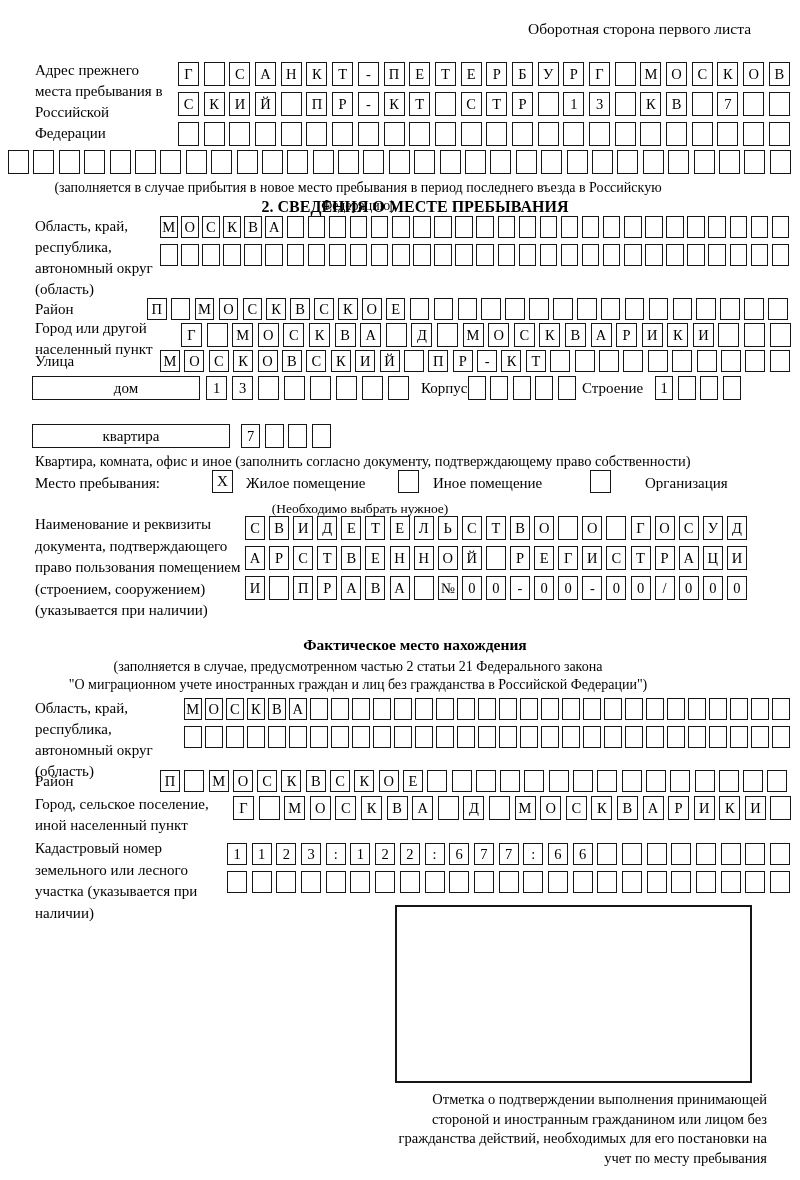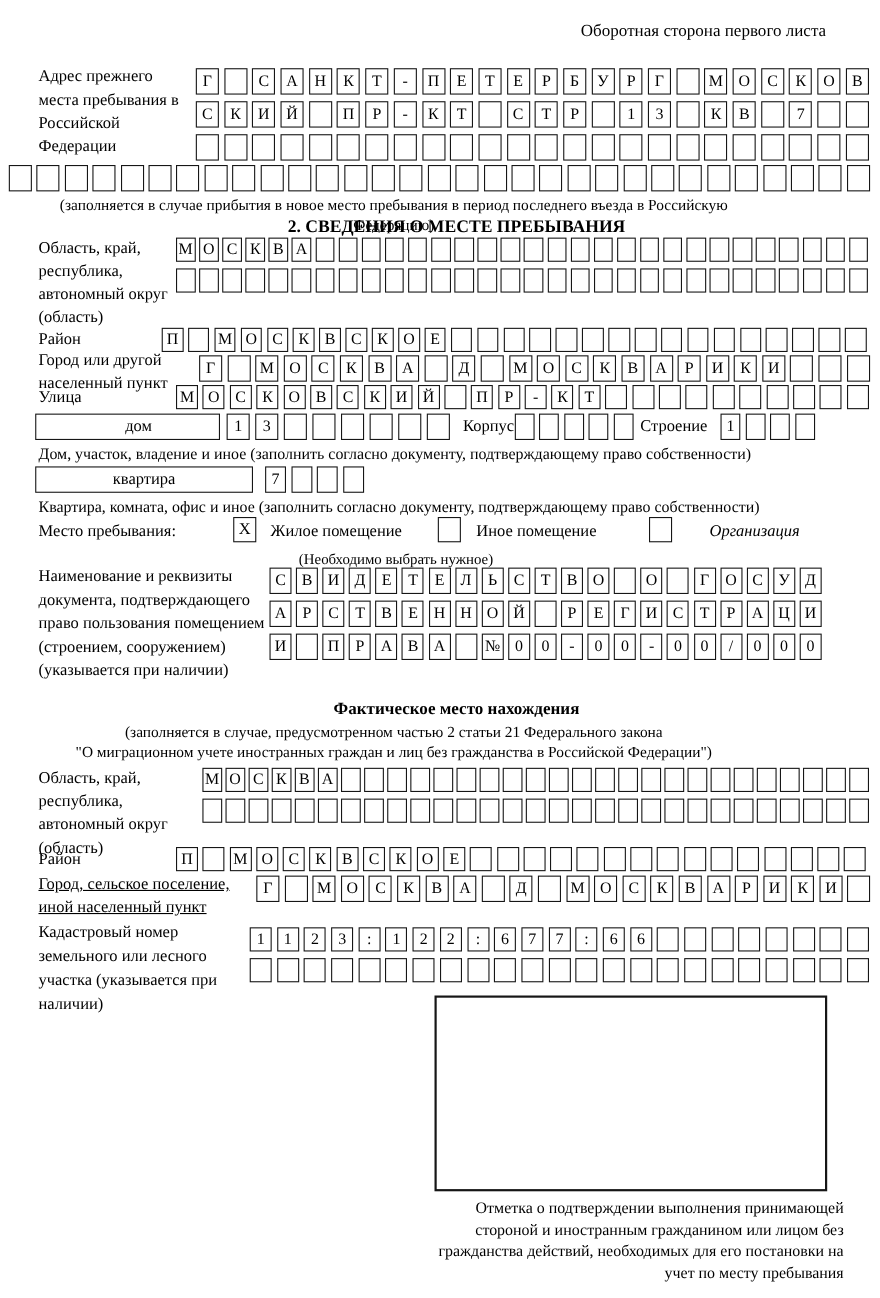--- a/index.html
+++ b/index.html
@@ -328,38 +328,37 @@
       <span class="cell"></span>
       <span class="cell"></span>
     </div>
   <div class="lbl" style="left:582px;top:378px;">Строение</div>
   <div class="boxrow" style="left:655px;top:376px;--bw:18px;--pitch:22.5px;--bh:24px;">
       <span class="cell">1</span>
       <span class="cell"></span>
       <span class="cell"></span>
       <span class="cell"></span>
     </div>
-  <div class="note" style="left:35px;top:404px;width:760px;font-size:14.5px;">Дом, участок, владение и иное (заполнить согласно документу, подтверждающему право собственности)</div>
 
   <div class="widebox" style="left:32px;top:424px;width:198px;height:24px;">квартира</div>
   <div class="boxrow" style="left:241px;top:424px;--bw:19px;--pitch:23.5px;--bh:24px;">
       <span class="cell">7</span>
       <span class="cell"></span>
       <span class="cell"></span>
       <span class="cell"></span>
     </div>
   <div class="note" style="left:35px;top:452px;width:760px;font-size:14.5px;">Квартира, комната, офис и иное (заполнить согласно документу, подтверждающему право собственности)</div>
 
   <div class="lbl" style="left:35px;top:473px;">Место пребывания:</div>
   <div class="ckbox" style="left:212px;top:470px;">X</div>
   <div class="lbl" style="left:246px;top:473px;">Жилое помещение</div>
   <div class="ckbox" style="left:398px;top:470px;"></div>
   <div class="lbl" style="left:433px;top:473px;">Иное помещение</div>
   <div class="ckbox" style="left:590px;top:470px;"></div>
-  <div class="lbl" style="left:645px;top:473px;font-style:italic;">Организация</div>
+  <div class="lbl" style="left:645px;top:473px;">Организация</div>
   <div class="note" style="left:230px;top:500px;width:260px;text-align:center;font-size:13.5px;">(Необходимо выбрать нужное)</div>
 
   <div class="lbl" style="left:35px;top:514px;width:208px;line-height:21.5px;">Наименование и реквизиты документа, подтверждающего право пользования помещением (строением, сооружением) (указывается при наличии)</div>
   <div class="boxrow" style="left:245px;top:516px;--bw:20px;--pitch:24.1px;--bh:24px;">
       <span class="cell">С</span>
       <span class="cell">В</span>
       <span class="cell">И</span>
       <span class="cell">Д</span>
       <span class="cell">Е</span>
       <span class="cell">Т</span>
@@ -517,21 +516,21 @@
       <span class="cell"></span>
       <span class="cell"></span>
       <span class="cell"></span>
       <span class="cell"></span>
       <span class="cell"></span>
       <span class="cell"></span>
       <span class="cell"></span>
       <span class="cell"></span>
     </div>
 
-  <div class="lbl" style="left:35px;top:794px;width:200px;text-decoration:underline;">Город, сельское поселение, иной населенный пункт</div>
+  <div class="lbl" style="left:35px;top:794px;width:200px;">Город, сельское поселение, иной населенный пункт</div>
   <div class="boxrow" style="left:233px;top:796px;--bw:21px;--pitch:25.6px;--bh:24px;">
       <span class="cell">Г</span>
       <span class="cell"></span>
       <span class="cell">М</span>
       <span class="cell">О</span>
       <span class="cell">С</span>
       <span class="cell">К</span>
       <span class="cell">В</span>
       <span class="cell">А</span>
       <span class="cell"></span>

